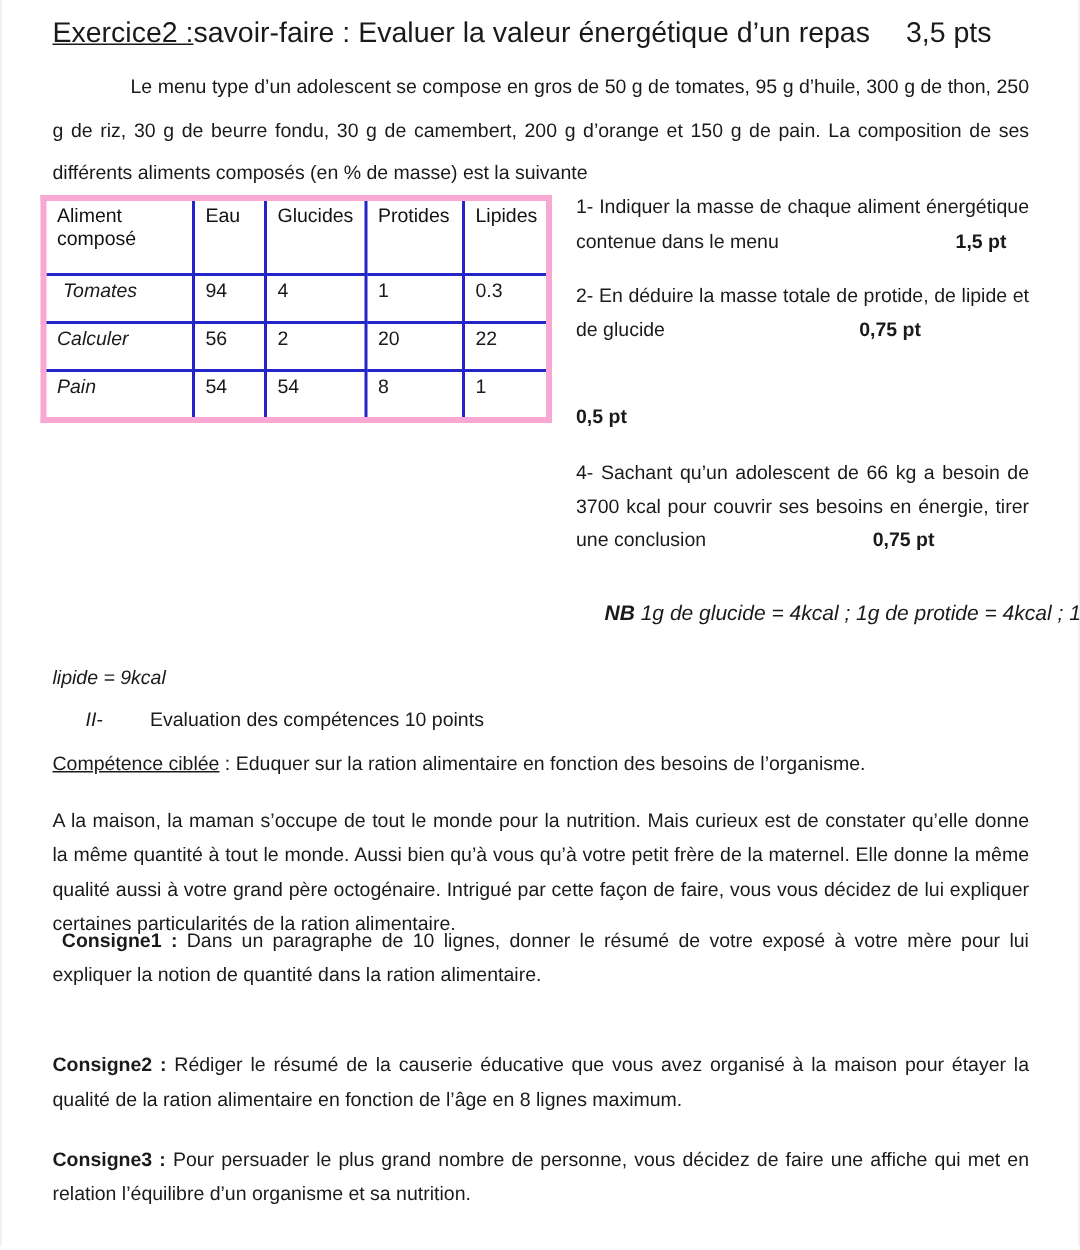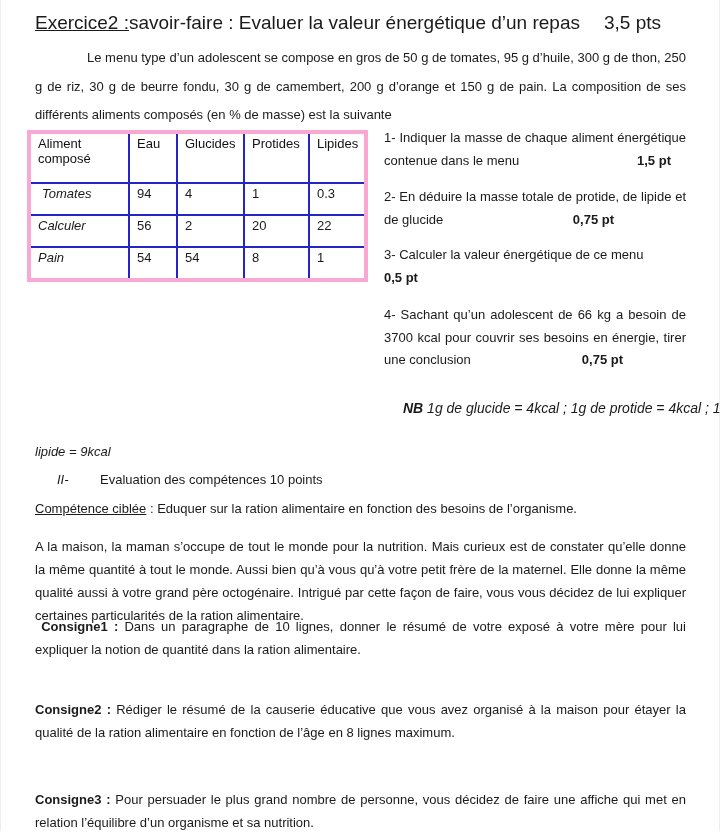--- a/index.html
+++ b/index.html
@@ -37,21 +37,21 @@
   .nb2 { left: 35px; top: 444px; font-style: italic; font-size: 13px; }
 
   .sec2 { left: 57px; top: 472px; font-size: 13px; }
   .sec2 .num { font-style: italic; display: inline-block; width: 43px; }
   .comp-line { left: 35px; top: 501px; font-size: 13px; white-space: nowrap; }
   .comp-line .u { text-decoration: underline; }
   .para { left: 35px; width: 651px; line-height: 23px; text-align: justify; font-size: 13px; }
   .p1 { top: 535px; }
   .p2 { top: 615px; }
   .p3 { top: 698px; }
-  .p4 { top: 788px; }
+  .p4 { top: 761px; }
   .para b { font-weight: bold; }
 </style>
 </head>
 <body>
 
 <div class="page-border"></div>
 
 <div class="abs title">
   <span class="u">Exercice2 :</span><span>savoir-faire : Evaluer la valeur énergétique d’un repas</span><span class="pts">3,5 pts</span>
 </div>
@@ -95,21 +95,21 @@
 
 <div class="abs q q1">
   <span>1- Indiquer la masse de chaque aliment énergétique contenue dans le menu</span>
   <span class="sc right" style="margin-right:15px">1,5 pt</span>
 </div>
 <div class="abs q q2">
   <span>2- En déduire la masse totale de protide, de lipide et de glucide</span>
   <span class="sc right" style="margin-right:72px">0,75 pt</span>
 </div>
 <div class="abs q q3">
-  <span>3- Calculer la valeur énergétique de ce menu</span><br>
+  <br>
   <span class="sc">0,5 pt</span>
 </div>
 <div class="abs q q4">
   <span>4- Sachant qu’un adolescent de 66 kg a besoin de 3700 kcal pour couvrir ses besoins en énergie, tirer une conclusion</span>
   <span class="sc right" style="margin-right:63px">0,75 pt</span>
 </div>
 
 <div class="abs nb"><b>NB</b><span> 1g de glucide = 4kcal ; 1g de protide = 4kcal ; 1g de</span></div>
 <div class="abs nb2">lipide = 9kcal</div>
 

